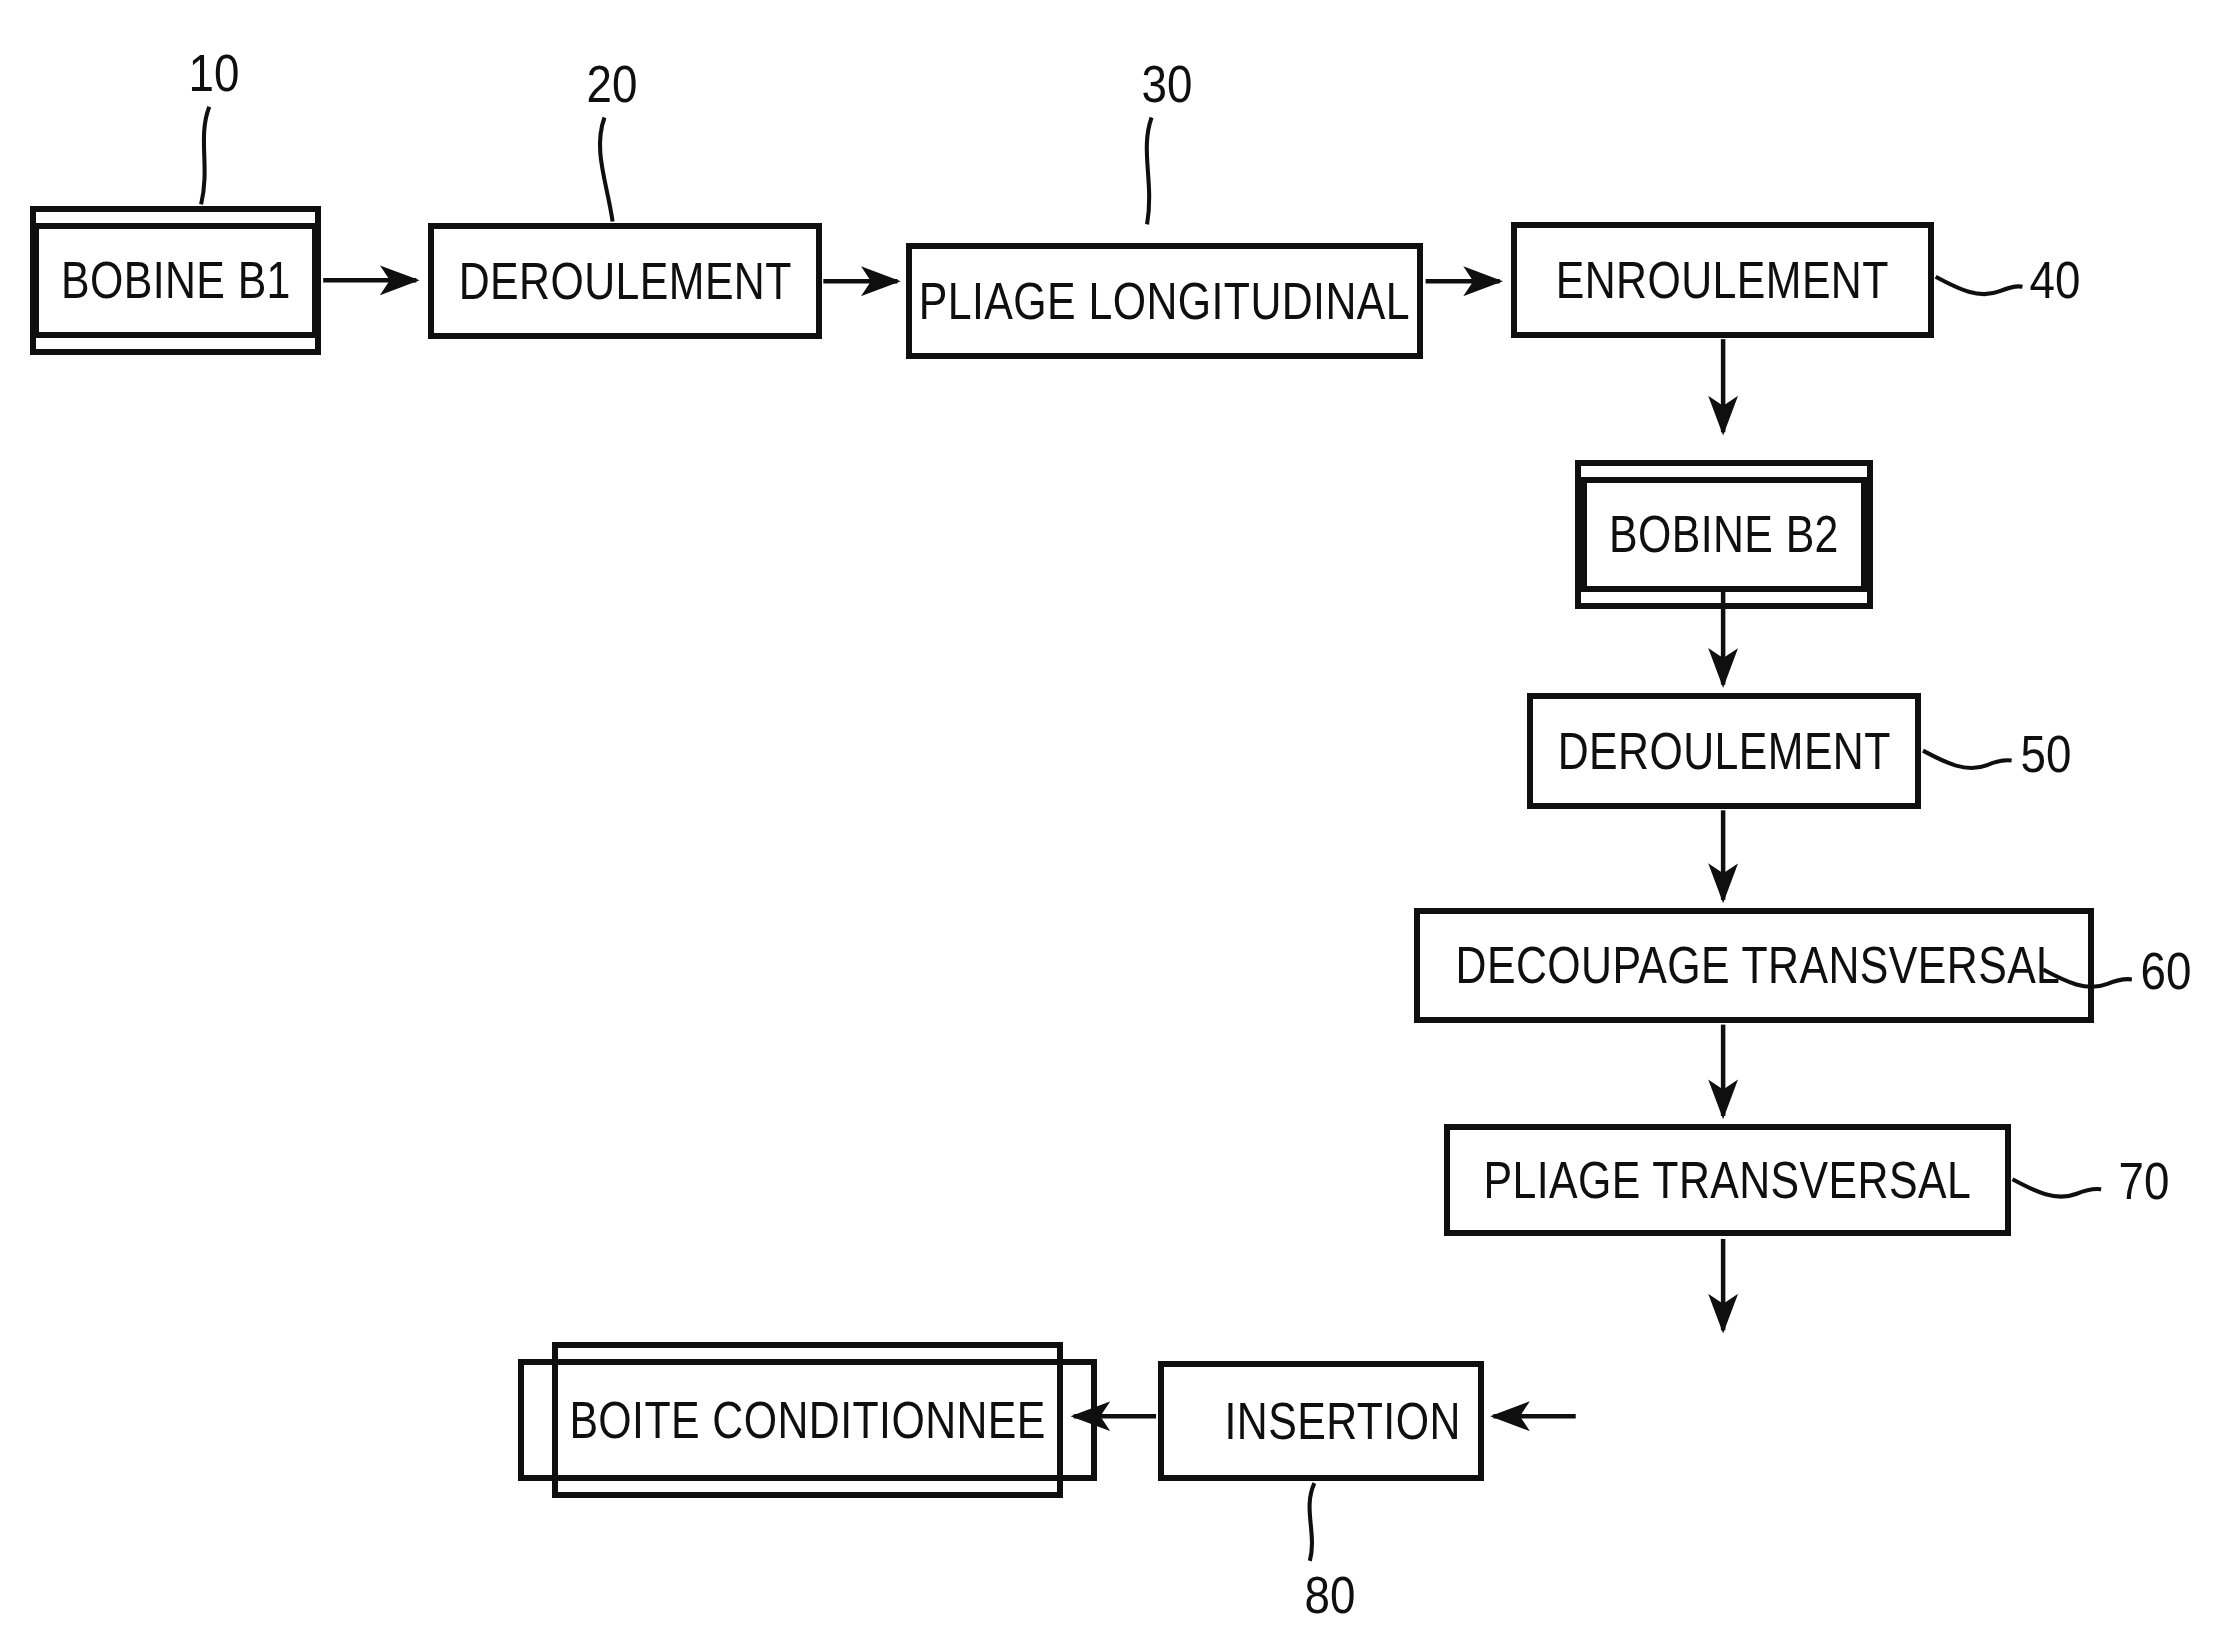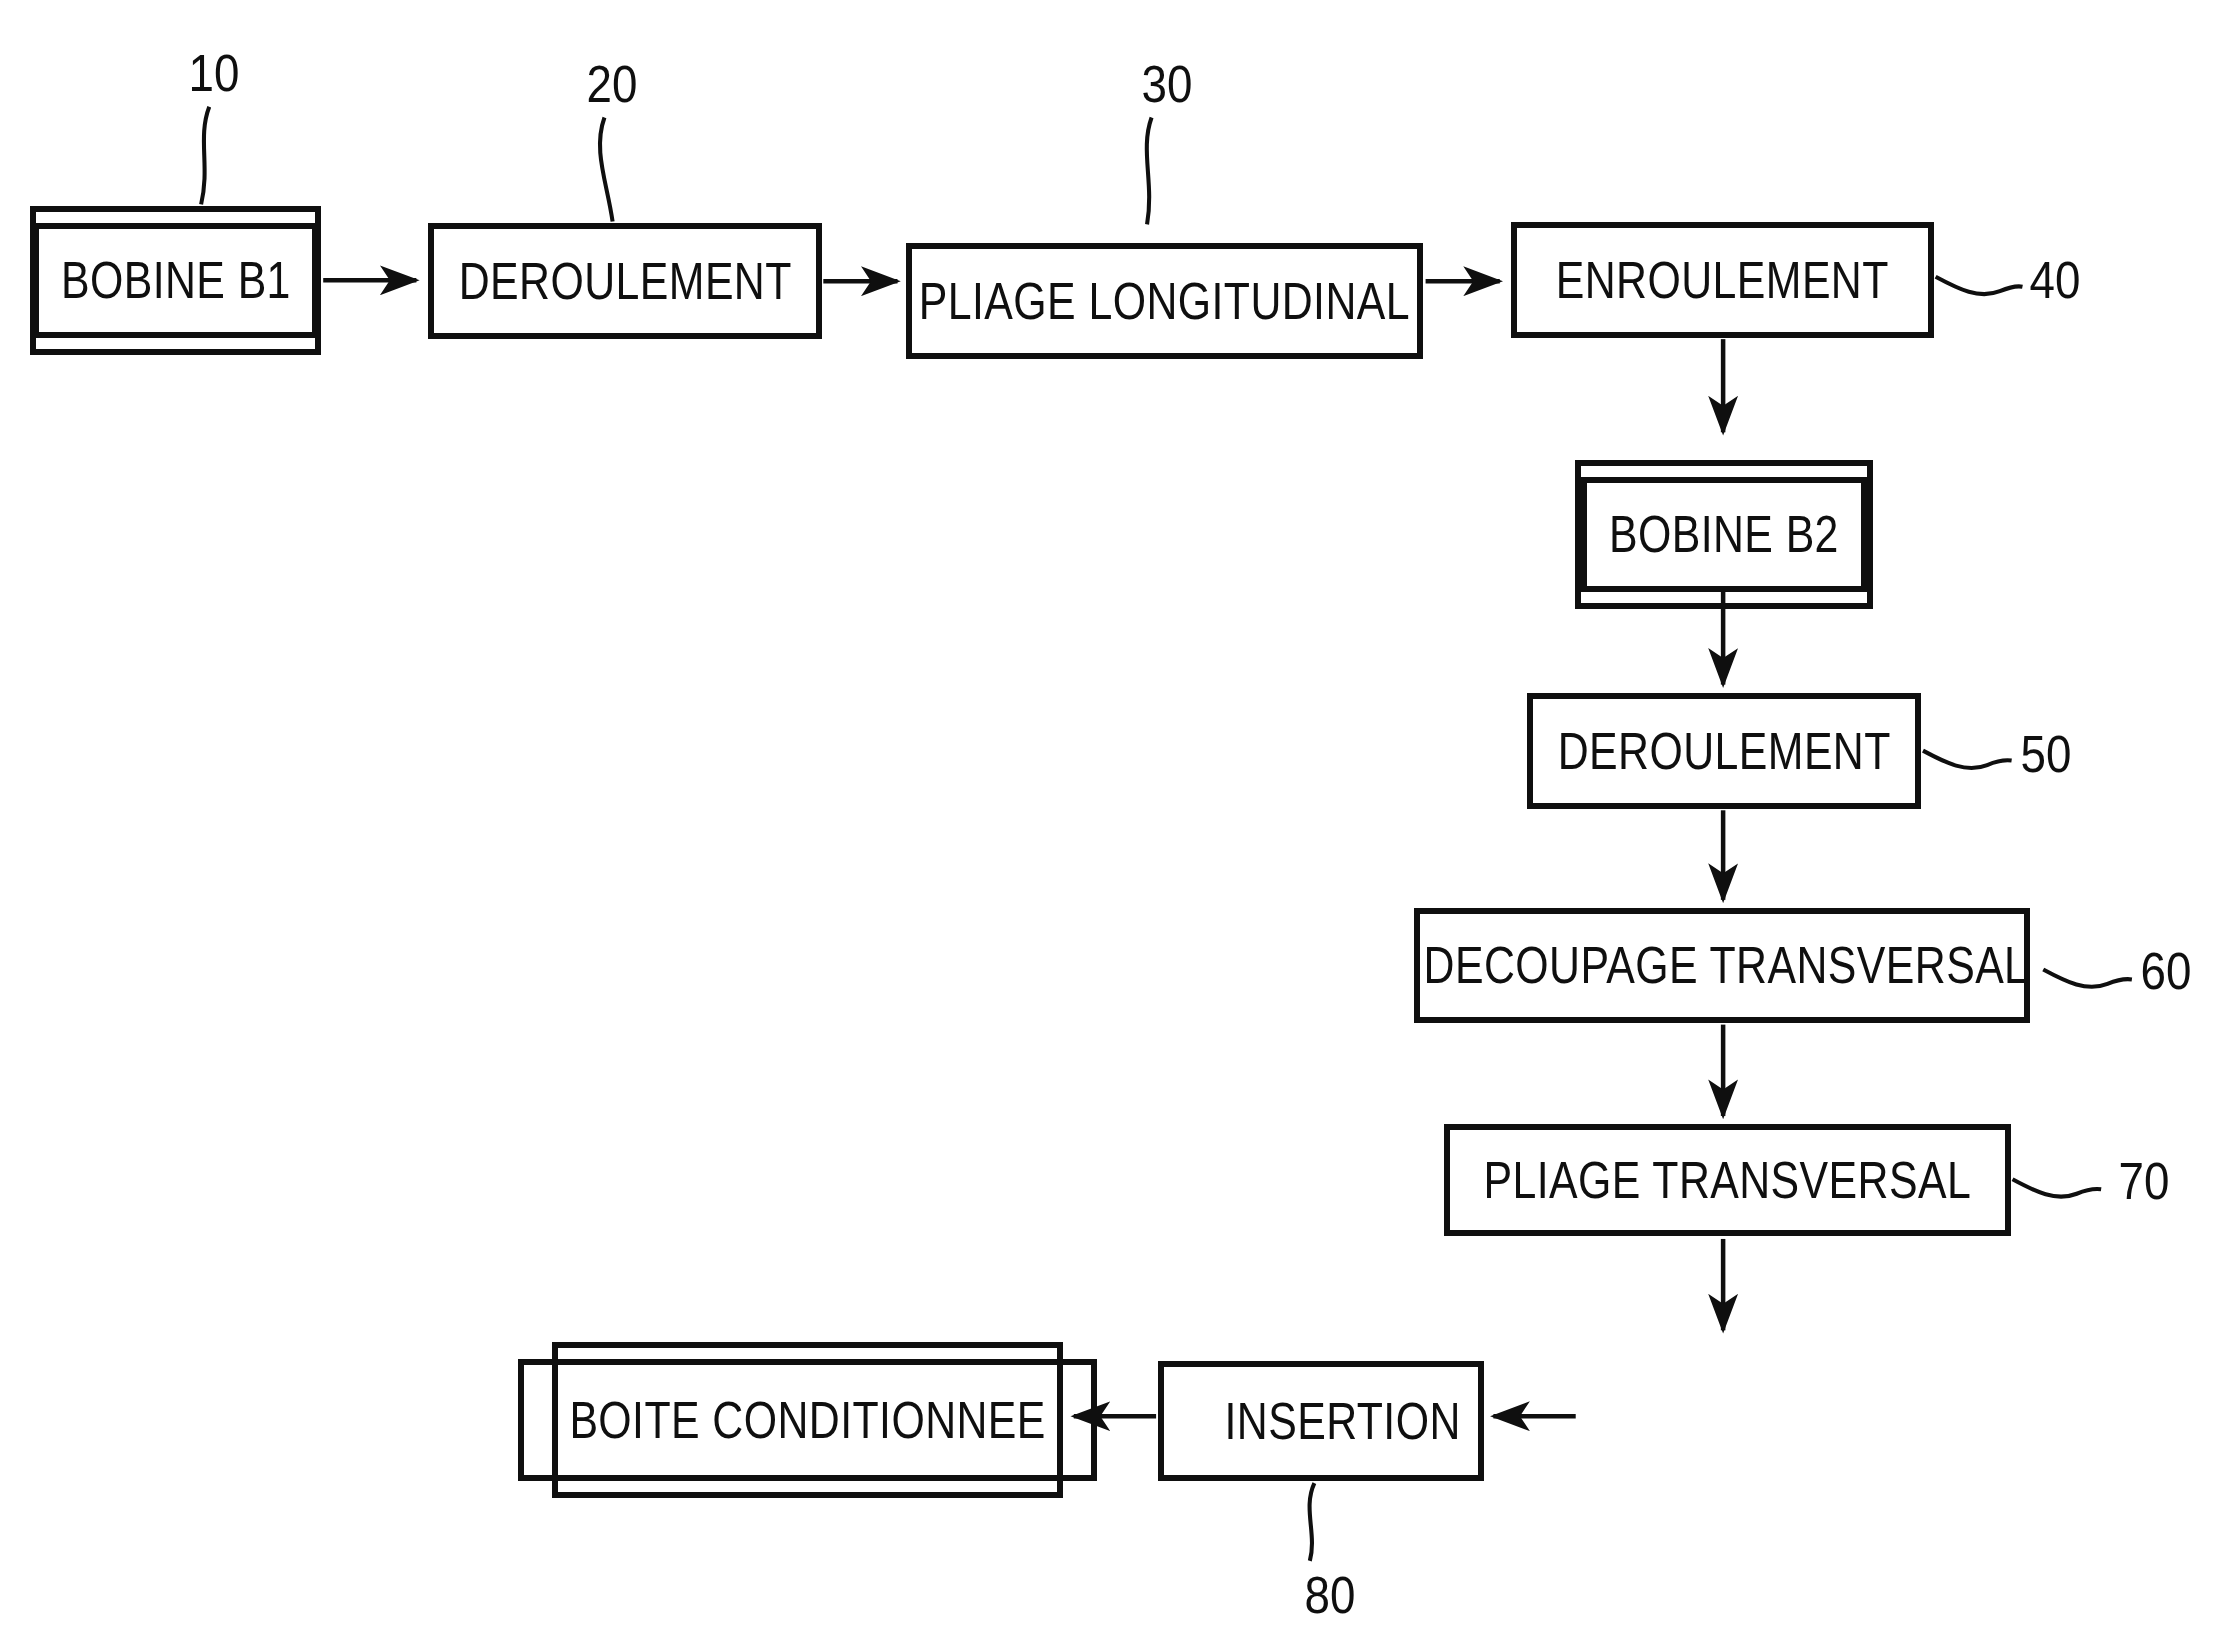--- a/index.html
+++ b/index.html
@@ -69,21 +69,21 @@
   <div class="node" style="left:1575px;top:460px;width:298px;height:149px;">
     <div class="inner">
       <span class="lbl">BOBINE B2</span>
     </div>
   </div>
 
   <div class="node" style="left:1527px;top:693px;width:394px;height:116px;">
     <span class="lbl">DEROULEMENT</span>
   </div>
 
-  <div class="node" style="left:1414px;top:908px;width:616px;height:115px;padding-left:7px;">
+  <div class="node" style="left:1414px;top:908px;width:680px;height:115px;padding-left:7px;">
     <span class="lbl">DECOUPAGE TRANSVERSAL</span>
   </div>
 
   <div class="node" style="left:1444px;top:1124px;width:567px;height:112px;">
     <span class="lbl">PLIAGE TRANSVERSAL</span>
   </div>
 
 
   <div class="node" style="left:1158px;top:1361px;width:326px;height:120px;padding-left:44px;">
     <span class="lbl">INSERTION</span>

